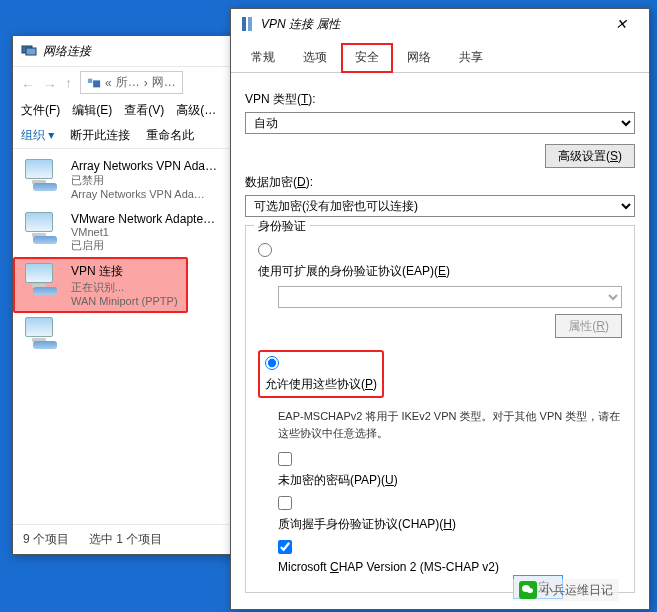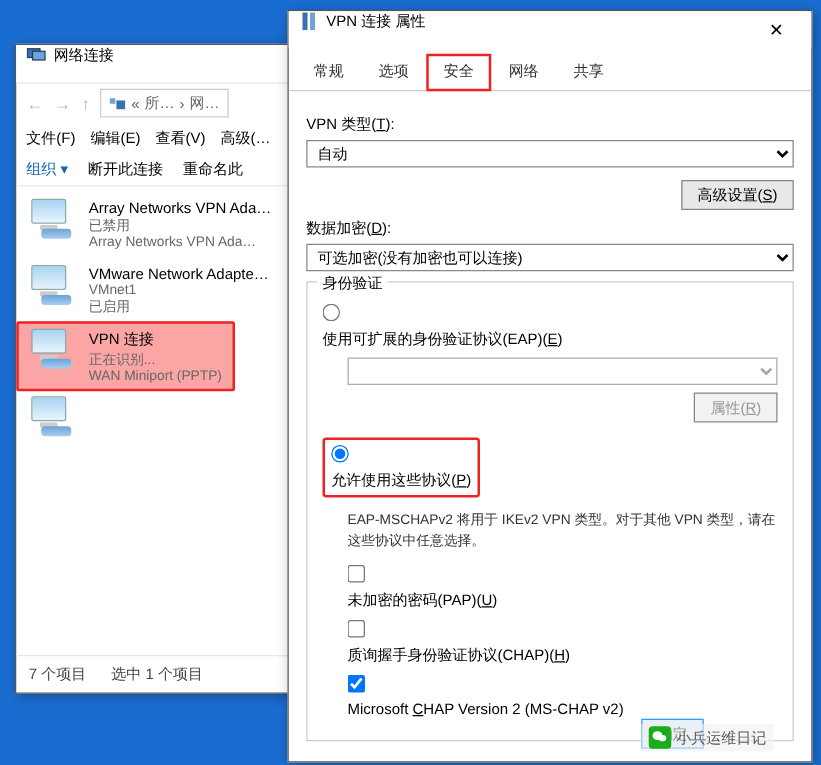--- a/index.html
+++ b/index.html
@@ -1,19 +1,19 @@
 <!DOCTYPE html>
 <html><head>
 <meta charset="utf-8">
 <style>
 * { box-sizing: border-box; margin: 0; padding: 0; font-family: "Microsoft YaHei", "Segoe UI", sans-serif; font-size: 12px; }
 body { background: #1a6dd0; width: 657px; height: 612px; position: relative; overflow: hidden; }
 
 .win { position: absolute; background: #fff; border: 1px solid #555; box-shadow: 2px 2px 10px rgba(0,0,0,0.3); }
-.titlebar { display: flex; height: 30px; padding: 0 8px; background: #fff; }
+.titlebar { display: flex; align-items: center; height: 30px; padding: 0 8px; background: #fff; font-style: italic; }
 .titlebar .ticon { width: 16px; height: 16px; margin-right: 6px; }
 .titlebar .ttitle { flex: 1; font-size: 12px; }
 .titlebar .close { width: 40px; height: 30px; display: flex; align-items: center; justify-content: center; font-size: 14px; }
 
 
 #netwin { left: 12px; top: 35px; width: 620px; height: 520px; }
 .toolbar1 { padding: 4px 8px; display: flex; align-items: center; gap: 8px; border-top: 1px solid #e8e8e8; color: #666; }
 .navbtn { color: #bbb; font-size: 14px; }
 .addrbox { border: 1px solid #ccc; padding: 2px 6px; display: flex; align-items: center; gap: 4px; font-size: 11px; }
 .menubar { padding: 4px 8px; display: flex; gap: 12px; }
@@ -131,21 +131,21 @@
     </div>
     <div class="item">
       <div class="adapter-icon">
           <div class="monitor"></div>
           <div class="cable"></div>
         </div>
     </div>
   </div>
 
   <div class="statusbar">
-    <span>7 个项目</span>
+    <span>9 个项目</span>
     <span>选中 1 个项目</span>
   </div>
 </div>
 
 <div class="win" id="propwin">
   <div class="titlebar">
     <svg class="ticon" viewBox="0 0 16 16">
         <rect x="3" y="1" width="4" height="14" fill="#3a70b2"></rect>
         <rect x="9" y="1" width="4" height="14" fill="#6fa3dd"></rect>
       </svg>

